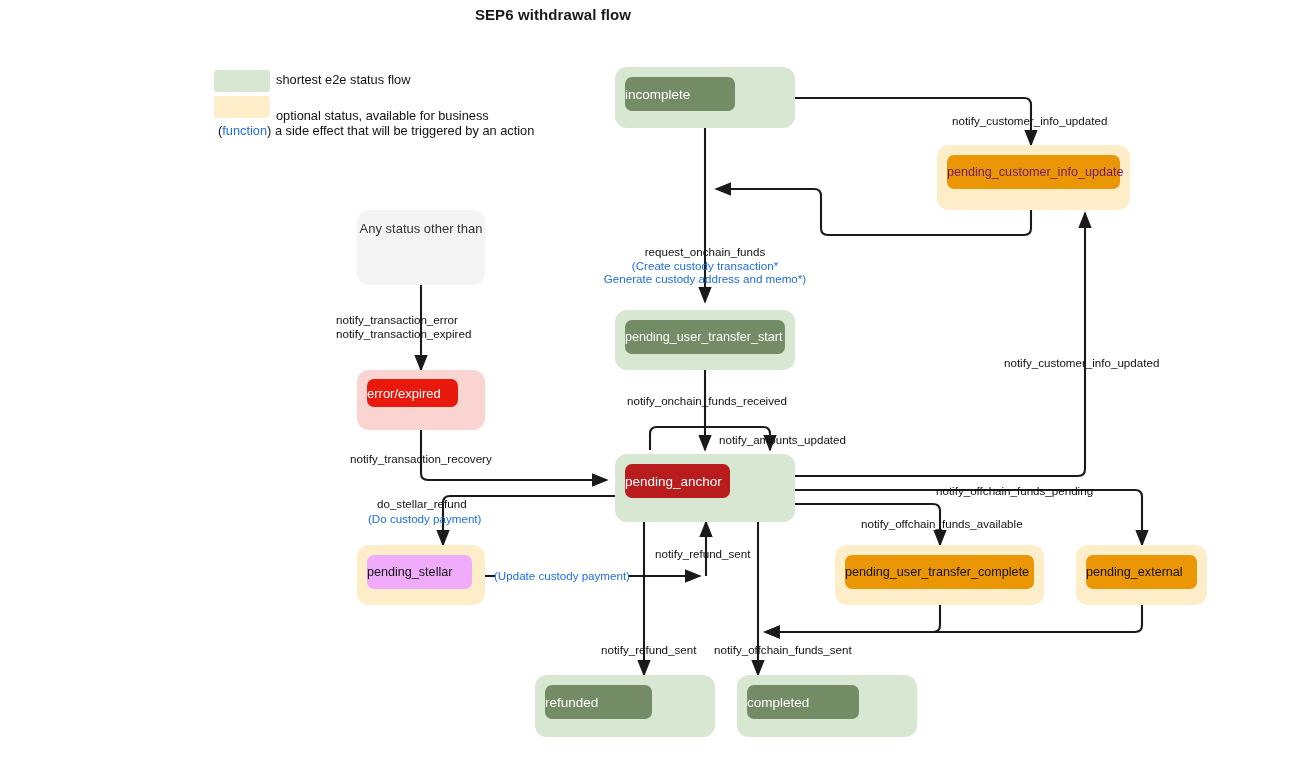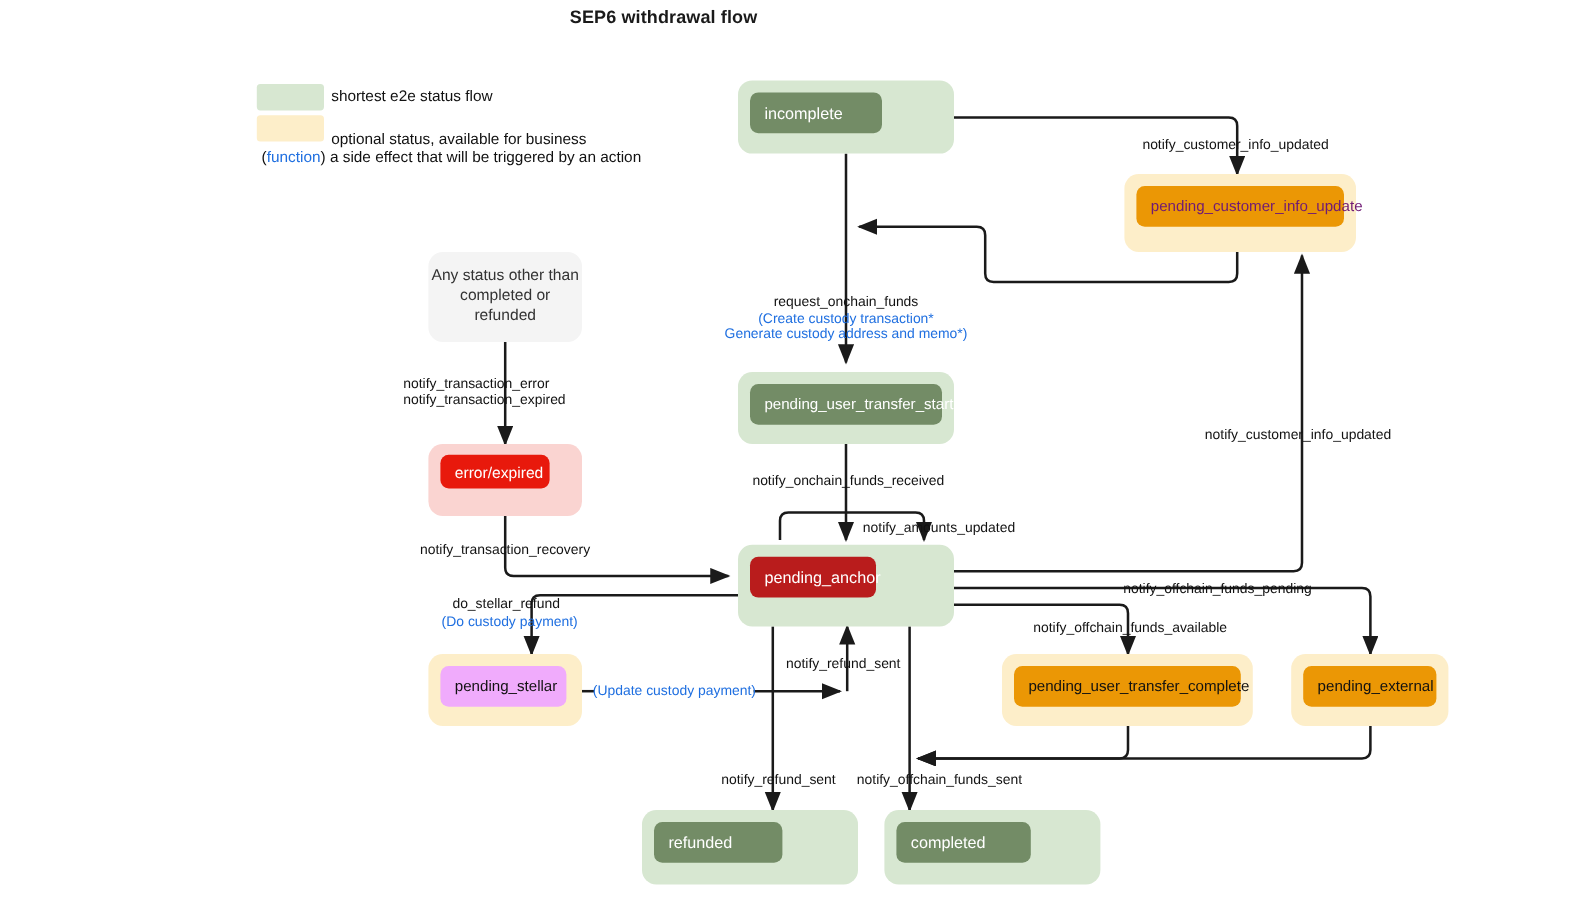--- a/index.html
+++ b/index.html
@@ -3,21 +3,21 @@
 <meta charset="utf-8">
 <style>
   html,body{margin:0;padding:0;background:#ffffff;}
   body{width:1309px;height:770px;position:relative;overflow:hidden;
        font-family:"Liberation Sans","DejaVu Sans",sans-serif;color:#1a1a1a;}
   #title{position:absolute;left:0;top:6px;width:1106px;text-align:center;
          font-size:15px;font-weight:bold;letter-spacing:.1px;}
   #edges{position:absolute;left:0;top:0;width:1309px;height:770px;}
   .node{position:absolute;border-radius:12px;box-sizing:border-box;}
   .node .inner{position:absolute;left:10px;top:10px;border-radius:7px;
-       display:flex;align-items:center;padding:0 12px;box-sizing:border-box;
+       display:flex;align-items:center;padding:0 0;box-sizing:border-box;
        font-size:13.5px;color:#ffffff;white-space:nowrap;height:34px;}
   .node.plain{display:flex;align-items:flex-start;justify-content:center;
        padding-top:10px;}
   .node.plain .txt{font-size:13px;color:#333;text-align:center;line-height:17px;}
   .lbl{position:absolute;font-size:11.6px;color:#111;white-space:nowrap;line-height:14px;}
   .lbl.fn{color:#1f6fe0;}
   .lbl.ctr{text-align:center;}
   .legend-sw{position:absolute;width:56px;height:22px;border-radius:3px;}
   .legend-tx{position:absolute;font-size:12.8px;color:#111;white-space:nowrap;}
 </style>
@@ -85,21 +85,20 @@
   <div class="inner" style="background:#738c66;width:110px;">incomplete</div>
 </div>
 
 <div class="node" style="left:937px;top:145px;width:193px;height:65px;background:#fdeec9;">
   <div class="inner" style="background:#eb9705;width:173px;color:#701a75;font-size:12.6px;text-align:right;">pending_customer_info_update</div>
 </div>
 
 <div class="node plain" style="left:357px;top:210px;width:128px;height:75px;background:#f4f4f4;">
   <div class="txt">
     <div>Any status other than</div>
-    <div>completed or refunded</div>
   </div>
 </div>
 
 <div class="node" style="left:357px;top:370px;width:128px;height:60px;background:#fad4d1;">
   <div class="inner" style="background:#e8190c;width:91px;height:28px;top:9px;font-size:13px;">error/expired</div>
 </div>
 
 <div class="node" style="left:615px;top:310px;width:180px;height:60px;background:#d7e7d1;">
   <div class="inner" style="background:#738c66;width:160px;font-size:12.6px;">pending_user_transfer_start</div>
 </div>

